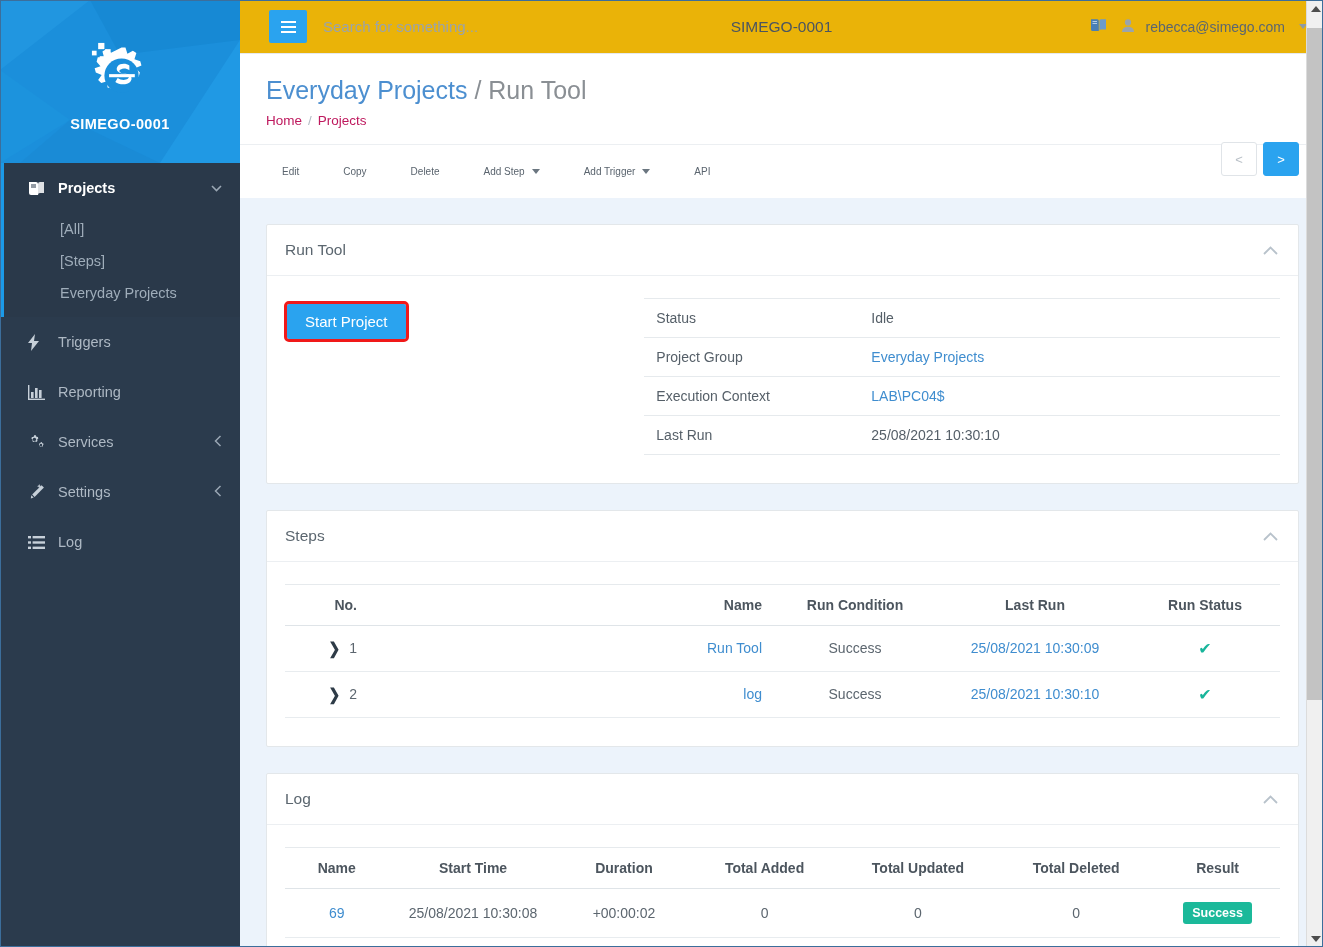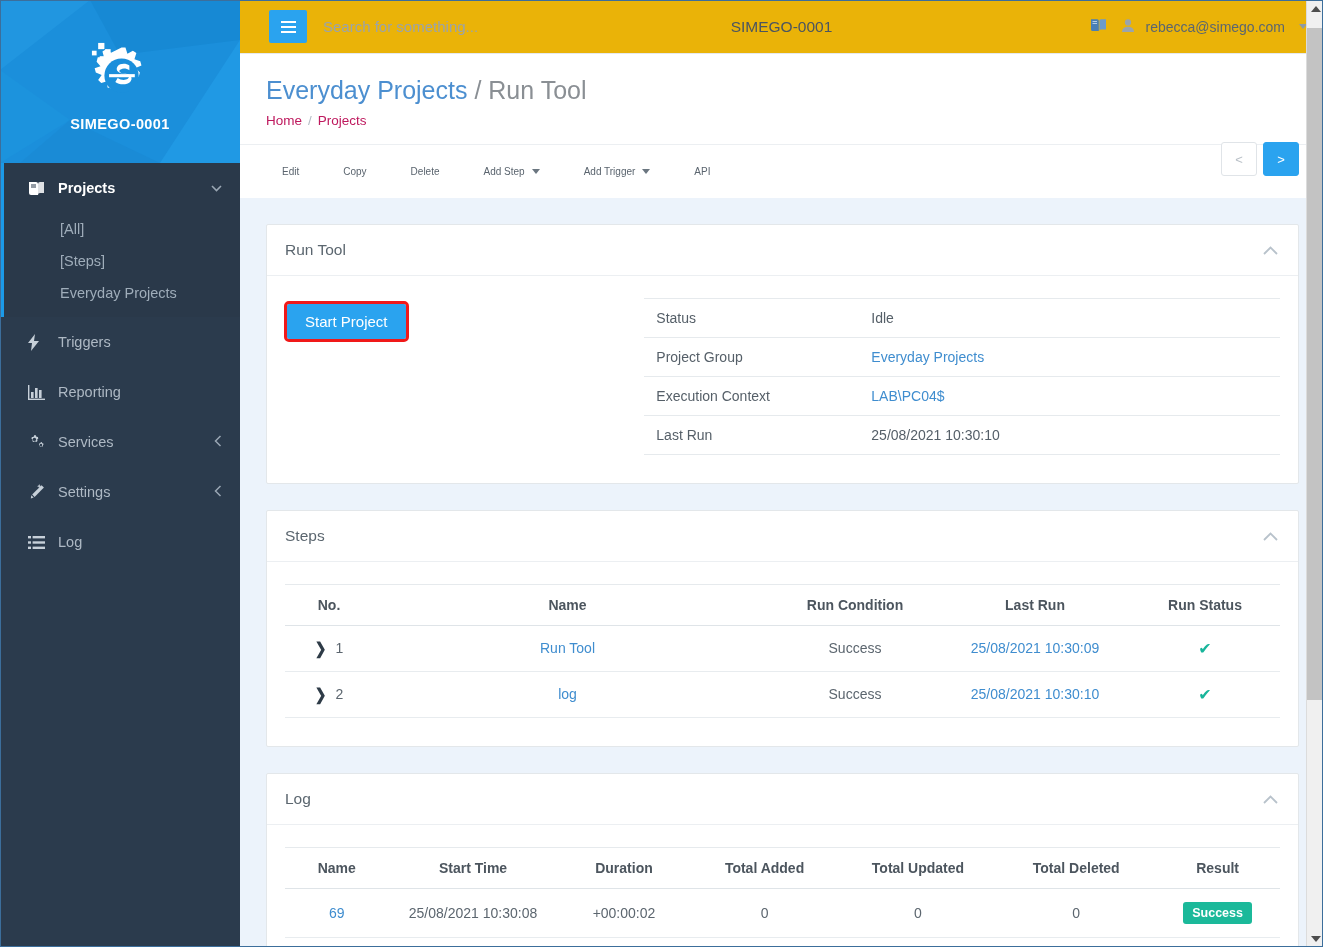--- a/index.html
+++ b/index.html
@@ -177,21 +177,21 @@
   .dtable th {
     font-size: 14px; color: #4c555e; font-weight: bold;
     padding: 12px 8px; border-bottom: 1px solid #dfe4e8;
     border-top: 1px solid #e6eaed;
     text-align: center;
   }
   .dtable td {
     font-size: 14px; color: #5c666f; padding: 13px 8px;
     border-bottom: 1px solid #e8ecef; text-align: center;
   }
-  .dtable .al-l { text-align: center; }
+  .dtable .al-l { text-align: right; }
   .chev-cell { display: inline-flex; align-items: center; gap: 9px; }
   .chev {
     color: #2e3b47; font-weight: bold; font-size: 14px; cursor: pointer;
     transform: scaleY(1.15);
   }
   .tick { color: #18b59b; font-size: 16px; }
   .badge-success {
     display: inline-block; background: #1bb99a; color: #fff;
     font-size: 12.5px; font-weight: bold; padding: 4px 9px; border-radius: 3px;
   }

